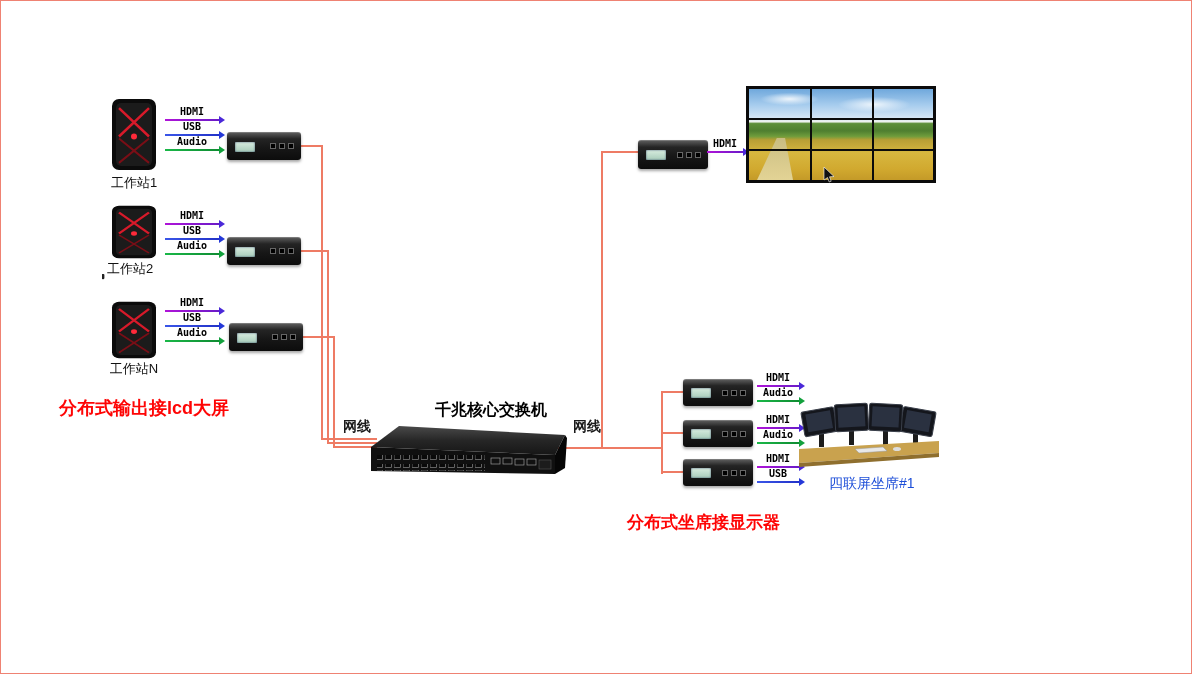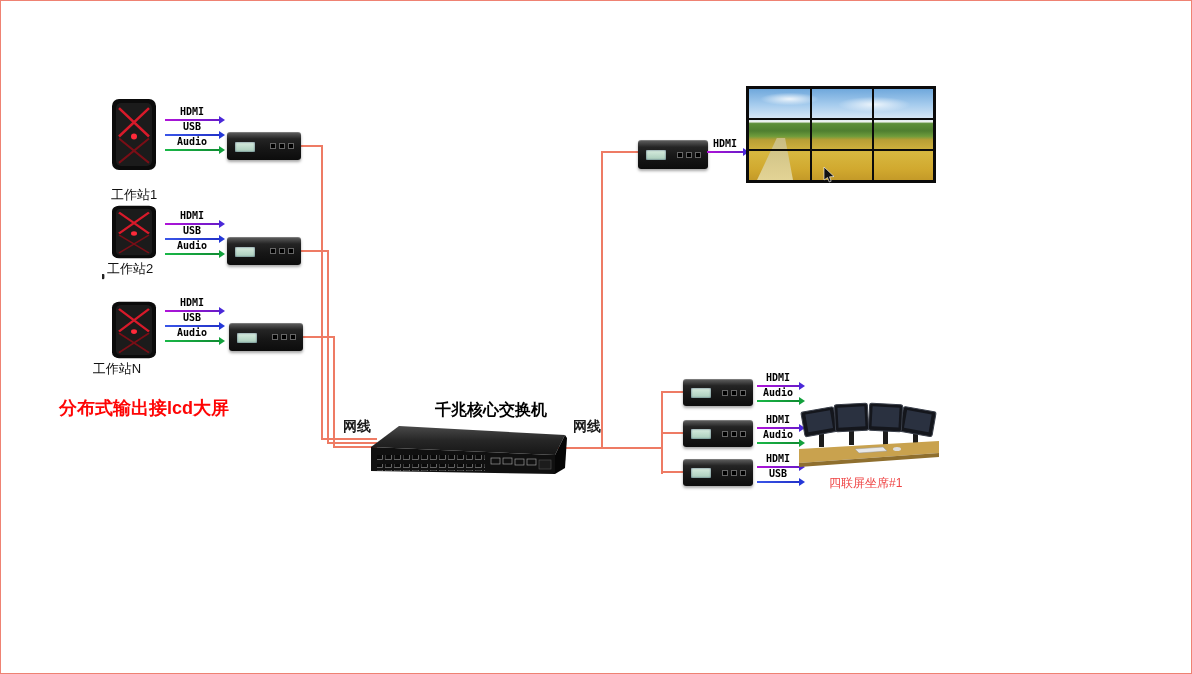--- a/index.html
+++ b/index.html
@@ -18,21 +18,21 @@
   .sig-group{position:absolute;--lw:54px}
   .sig{position:relative;height:15px}
   .sig-label{position:absolute;left:0;top:-2px;width:var(--lw);text-align:center;font:bold 10px "DejaVu Sans Mono",monospace;color:#000}
   .sig-line{position:absolute;left:0;top:11px;width:var(--lw);height:2px}
   .sig-line::after{content:"";position:absolute;right:-6px;top:-3px;border-left:6px solid;border-top:4px solid transparent;border-bottom:4px solid transparent}
   .c-hdmi{background:linear-gradient(90deg,#b014d8,#6a1ac8);color:#4a28d8}
   .c-usb{background:linear-gradient(90deg,#3a56e8,#2232c8);color:#2438d8}
   .c-audio{background:linear-gradient(90deg,#1ab848,#0f8c32);color:#12a03c}
   .switch-label{font-size:16px;font-weight:600;width:170px;text-align:center;color:#000;white-space:nowrap}
   .cable-label{font-size:14px;font-weight:bold;color:#1a1a1a;white-space:nowrap}
-  .desk-label{font-size:12px;color:#ef4444;white-space:nowrap}
+  .desk-label{font-size:14px;color:#1d4ed8;white-space:nowrap}
   .ellipsis{writing-mode:vertical-rl;font-size:15px;letter-spacing:-4px;color:#222;font-weight:bold}
   .lcd-wall{position:absolute;width:190px;height:97px;border:3px solid #0b0b0b;
     background:
       radial-gradient(ellipse 42px 9px at 22% 11%, rgba(255,255,255,.85), rgba(255,255,255,0) 70%),
       radial-gradient(ellipse 52px 11px at 68% 17%, rgba(255,255,255,.8), rgba(255,255,255,0) 70%),
       linear-gradient(180deg,#6fa8dc 0%,#a8cdee 18%,#d6e6f5 32%,#eef2ee 36%,#5d8f3a 38%,#4f7f30 46%,#6f9c3c 52%,#b89f35 56%,#d7b73f 70%,#d1a92f 88%,#c49a28 100%)}
   .wall-line-v{position:absolute;top:0;bottom:0;width:2px;background:#0b0b0b}
   .wall-line-h{position:absolute;left:0;right:0;height:2px;background:#0b0b0b}
   .wall-road{position:absolute;left:8px;bottom:0;width:36px;height:42px;opacity:.95;
     background:linear-gradient(180deg,#cabe85,#e4d69b);clip-path:polygon(55% 0,78% 0,100% 100%,0 100%)}
@@ -54,31 +54,32 @@
 
   <span class="cable" style="left:550px;top:446px;width:112px;height:2px"></span>
   <span class="cable" style="left:600px;top:151px;width:2px;height:297px"></span>
   <span class="cable" style="left:600px;top:150px;width:38px;height:2px"></span>
   <span class="cable" style="left:660px;top:390px;width:2px;height:83px"></span>
   <span class="cable" style="left:660px;top:390px;width:24px;height:2px"></span>
   <span class="cable" style="left:660px;top:431px;width:24px;height:2px"></span>
   <span class="cable" style="left:660px;top:470px;width:24px;height:2px"></span>
 
   <div class="annotation abs" style="left:58px;top:395px;font-size:18px">分布式输出接lcd大屏</div>
+  <div class="annotation abs" style="left:626px;top:510px;font-size:17px">分布式坐席接显示器</div>
 
   <div class="tower abs" style="left:106px;top:97px;height:73px">
     <svg viewBox="0 0 54 72" preserveAspectRatio="none">
       <rect x="5" y="1" width="44" height="70" rx="7" fill="#0b0b0b"></rect>
       <rect x="9" y="5" width="36" height="62" rx="5" fill="#1b1b1b"></rect>
       <path d="M12 10 L42 38 M42 10 L12 38" stroke="#d81a2a" stroke-width="2.5" fill="none"></path>
       <path d="M12 40 L42 64 M42 40 L12 64" stroke="#7a0e16" stroke-width="2" fill="none"></path>
       <circle cx="27" cy="38" r="3" fill="#ff2a3a"></circle>
     </svg>
   </div>
-  <div class="ws-label abs" style="left:100px;top:185px">工作站1</div>
+  <div class="ws-label abs" style="left:100px;top:173px">工作站1</div>
 
   <div class="tower abs" style="left:106px;top:204px;height:54px">
     <svg viewBox="0 0 54 72" preserveAspectRatio="none">
       <rect x="5" y="1" width="44" height="70" rx="7" fill="#0b0b0b"></rect>
       <rect x="9" y="5" width="36" height="62" rx="5" fill="#1b1b1b"></rect>
       <path d="M12 10 L42 38 M42 10 L12 38" stroke="#d81a2a" stroke-width="2.5" fill="none"></path>
       <path d="M12 40 L42 64 M42 40 L12 64" stroke="#7a0e16" stroke-width="2" fill="none"></path>
       <circle cx="27" cy="38" r="3" fill="#ff2a3a"></circle>
     </svg>
   </div>
@@ -88,21 +89,21 @@
 
   <div class="tower abs" style="left:106px;top:300px;height:58px">
     <svg viewBox="0 0 54 72" preserveAspectRatio="none">
       <rect x="5" y="1" width="44" height="70" rx="7" fill="#0b0b0b"></rect>
       <rect x="9" y="5" width="36" height="62" rx="5" fill="#1b1b1b"></rect>
       <path d="M12 10 L42 38 M42 10 L12 38" stroke="#d81a2a" stroke-width="2.5" fill="none"></path>
       <path d="M12 40 L42 64 M42 40 L12 64" stroke="#7a0e16" stroke-width="2" fill="none"></path>
       <circle cx="27" cy="38" r="3" fill="#ff2a3a"></circle>
     </svg>
   </div>
-  <div class="ws-label abs" style="left:83px;top:359px">工作站N</div>
+  <div class="ws-label abs" style="left:100px;top:359px">工作站N</div>
 
   <div class="sig-group" style="left:164px;top:107px">
     <div class="sig">
       <span class="sig-label">HDMI</span>
       <span class="sig-line c-hdmi"></span>
     </div>
     <div class="sig">
       <span class="sig-label">USB</span>
       <span class="sig-line c-usb"></span>
     </div>

